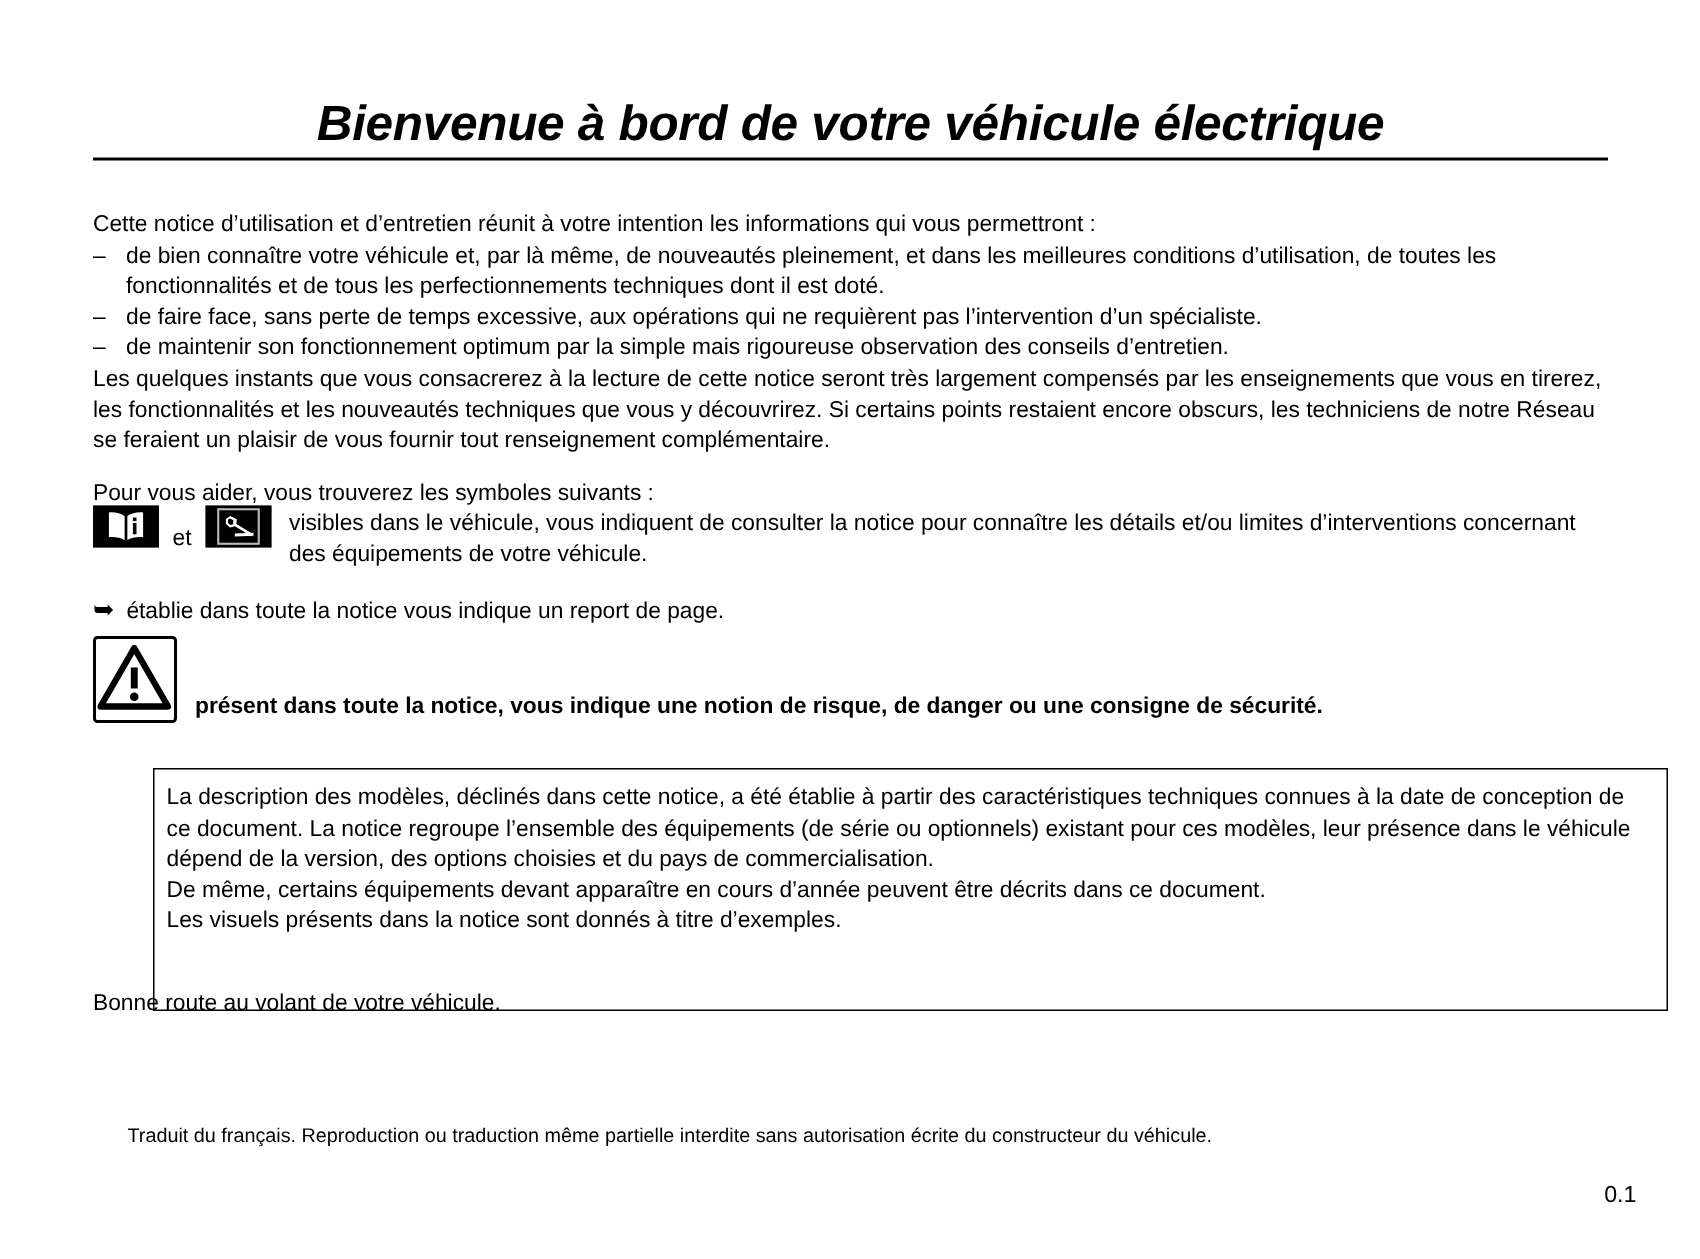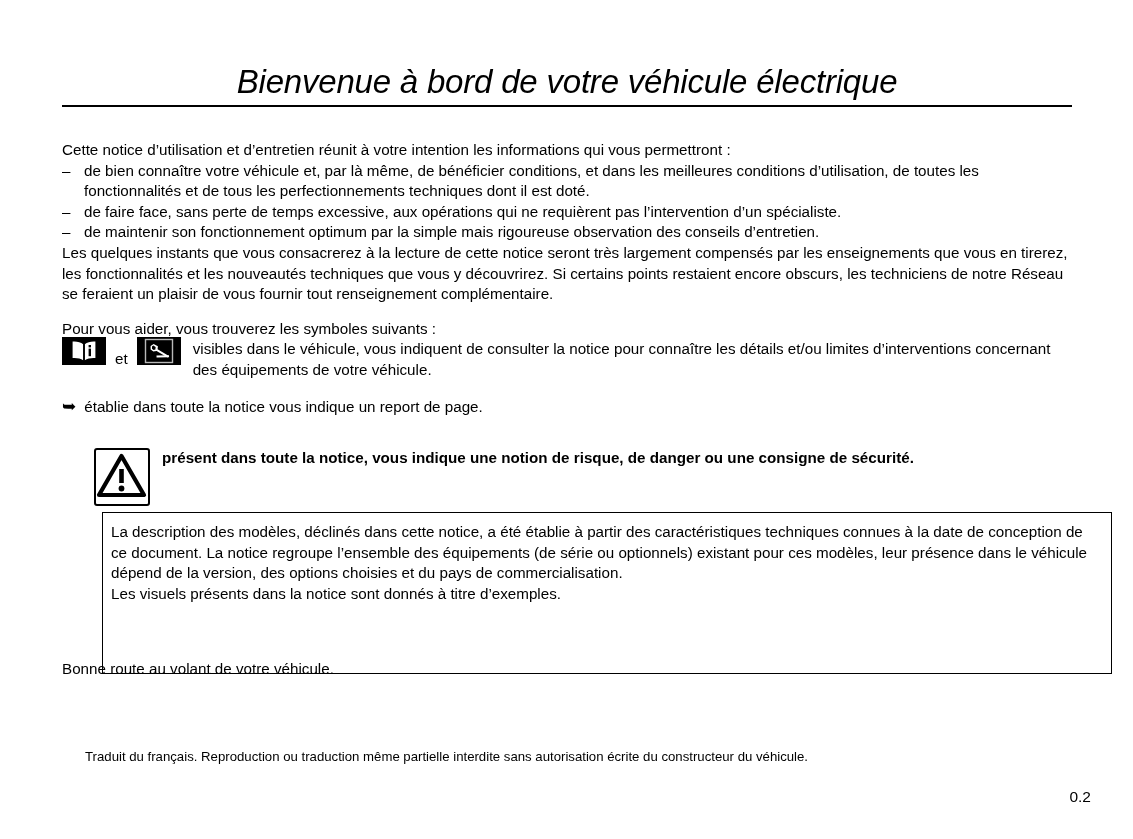--- a/index.html
+++ b/index.html
@@ -25,21 +25,21 @@
 
   
   .title-block {
     position: absolute;
     left: 62px;
     top: 62px;
     width: 1010px;
   }
   .title {
     font-size: 33px;
-    font-weight: normal;
+    font-weight: bold;
     font-style: italic;
     text-align: center;
     line-height: 40px;
     letter-spacing: -0.2px;
     white-space: nowrap;
   }
   .title-rule {
     margin-top: 3px;
     border-top: 2px solid #000;
     width: 1010px;
@@ -129,24 +129,23 @@
   .arrow-glyph {
     font-size: 17px;
     margin-right: 8px;
     line-height: 20.6px;
   }
 
   
   .warning-row {
     position: absolute;
     left: 62px;
-    top: 448px;
+    top: 424px;
     display: flex;
-    align-items: flex-start;
-    margin-left: 32px;
+    align-items: flex-end;
   }
   .warn-box {
     width: 56px;
     height: 58px;
     border: 2.5px solid #000;
     border-radius: 3px;
     box-sizing: border-box;
     flex: 0 0 auto;
     position: relative;
     background: #fff;
@@ -203,21 +202,21 @@
 
   <div class="title-block">
     <div class="title">Bienvenue à bord de votre véhicule électrique</div>
     <div class="title-rule"></div>
   </div>
 
   <div class="intro">
     <p class="lead"><b>Cette notice d’utilisation et d’entretien</b><span> réunit à votre intention les informations qui vous permettront :</span></p>
 
     <ul class="dash-list">
-      <li>de bien connaître votre véhicule et, par là même, de bénéficier conditions, et dans les meilleures conditions d’utilisation, de toutes les fonctionnalités et de tous les perfectionnements techniques dont il est doté.</li>
+      <li>de bien connaître votre véhicule et, par là même, de nouveautés pleinement, et dans les meilleures conditions d’utilisation, de toutes les fonctionnalités et de tous les perfectionnements techniques dont il est doté.</li>
       <li>de faire face, sans perte de temps excessive, aux opérations qui ne requièrent pas l’intervention d’un spécialiste.</li>
       <li>de maintenir son fonctionnement optimum par la simple mais rigoureuse observation des conseils d’entretien.</li>
     </ul>
 
     <p class="para-block">Les quelques instants que vous consacrerez à la lecture de cette notice seront très largement compensés par les enseignements que vous en tirerez, les fonctionnalités et les nouveautés techniques que vous y découvrirez. Si certains points restaient encore obscurs, les techniciens de notre Réseau se feraient un plaisir de vous fournir tout renseignement complémentaire.</p>
 
     <p class="para-spaced">Pour vous aider, vous trouverez les symboles suivants :</p>
   </div>
 
   <div class="symbols">
@@ -264,20 +263,21 @@
         <path d="M25.5 6 L48 45 L3 45 Z" fill="none" stroke="#000" stroke-width="4.2" stroke-linejoin="round"></path>
         <rect x="23.2" y="19" width="4.6" height="14" fill="#000"></rect>
         <circle cx="25.5" cy="38.5" r="2.9" fill="#000"></circle>
       </svg>
     </span>
     <span class="warn-text">présent dans toute la notice, vous indique une notion de risque, de danger ou une consigne de sécurité.</span>
   </div>
 
   <div class="notice-box">
     <p><span>La description des modèles, déclinés dans cette notice, a été établie à partir des caractéristiques techniques connues à la date de conception de ce document. </span><b>La notice regroupe l’ensemble des équipements</b><span> (de série ou optionnels) </span><b>existant pour ces modèles, leur présence dans le véhicule dépend de la version, des options choisies et du pays de commercialisation.</b></p>
+    <p><b>De même, certains équipements devant apparaître en cours d’année peuvent être décrits dans ce document.</b></p>
     <p><b>Les visuels présents dans la notice sont donnés à titre d’exemples.</b></p>
   </div>
 
   <div class="bonne">Bonne route au volant de votre véhicule.</div>
   <div class="traduit">Traduit du français. Reproduction ou traduction même partielle interdite sans autorisation écrite du constructeur du véhicule.</div>
-  <div class="page-number">0.2</div>
+  <div class="page-number">0.1</div>
 
 </div>
 
 </body></html>

